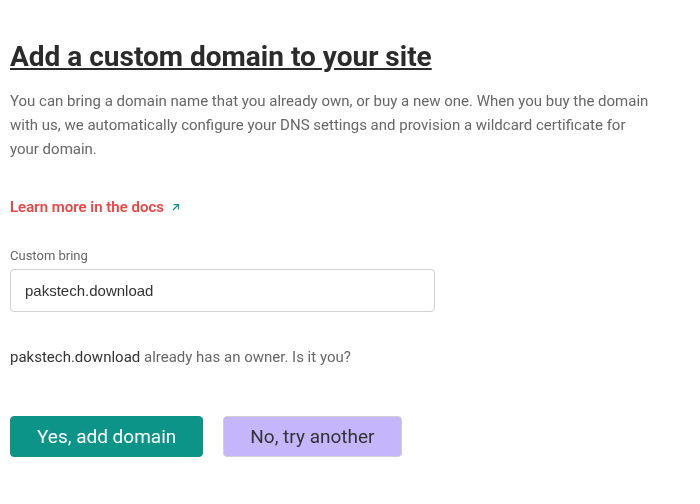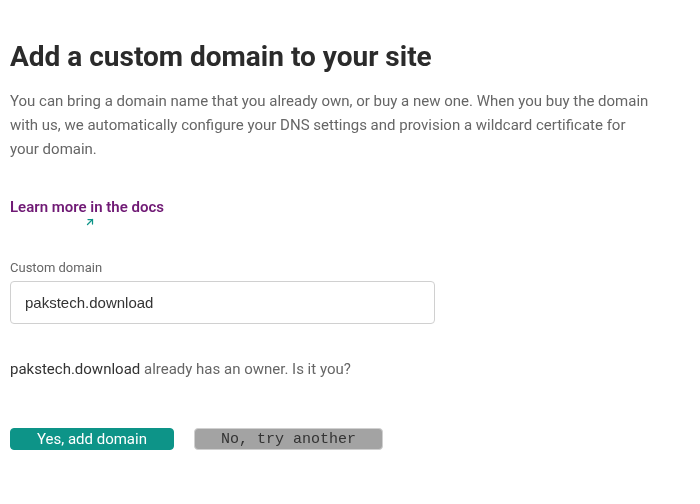--- a/index.html
+++ b/index.html
@@ -12,38 +12,38 @@
       background: #ffffff;
       padding: 40px 10px 10px 10px;
       width: 700px;
       color: #333;
     }
     .title {
       font-size: 28px;
       font-weight: 700;
       color: #2b2b2b;
       margin-bottom: 16px;
+      text-decoration: underline;
     }
     .description {
       font-size: 15px;
       color: #666;
       line-height: 1.6;
       margin-bottom: 36px;
       max-width: 640px;
     }
     .docs-link {
       display: inline-flex;
       align-items: center;
-      color: #701a75;
+      color: #ef4444;
       font-weight: 600;
       font-size: 15px;
       text-decoration: none;
       cursor: pointer;
       margin-bottom: 32px;
-      flex-direction: column;
     }
     .docs-link-icon {
       margin-left: 6px;
       display: inline-flex;
     }
     .field-label {
       font-size: 13px;
       color: #666;
       margin-bottom: 6px;
       display: block;
@@ -65,37 +65,36 @@
     }
     .status-domain {
       color: #333;
       font-weight: 400;
     }
     .button-row {
       display: flex;
       gap: 20px;
     }
     .btn {
-      padding: 1px 26px;
-      font-size: 15px;
+      padding: 8px 26px;
+      font-size: 19px;
       border-radius: 4px;
       cursor: pointer;
       border: 1px solid transparent;
       font-family: inherit;
     }
     .btn-primary {
       background: #0d9488;
       color: #ffffff;
       border-color: #0d9488;
     }
     .btn-secondary {
-      background: #a3a3a3;
+      background: #c4b5fd;
       color: #333;
       border-color: #d0d0d0;
-      font-family: Liberation Mono, monospace;
     }
   </style>
 </head>
 <body>
 
 
 
 <h1 class="title">Add a custom domain to your site</h1>
 
 <p class="description">You can bring a domain name that you already own, or buy a new one. When you buy the domain with us, we automatically configure your DNS settings and provision a wildcard certificate for your domain.</p>
@@ -104,21 +103,21 @@
   <span>Learn more in the docs</span>
   <span class="docs-link-icon">
     <svg width="12" height="12" viewBox="0 0 24 24" fill="none" stroke="#0d9488" stroke-width="2.5" stroke-linecap="round" stroke-linejoin="round">
       <line x1="7" y1="17" x2="17" y2="7"></line>
       <polyline points="8 7 17 7 17 16"></polyline>
     </svg>
   </span>
 </a>
 
 <div>
-  <label class="field-label">Custom domain</label>
+  <label class="field-label">Custom bring</label>
   <input type="text" class="domain-input" value="pakstech.download" style="">
 </div>
 
 <p class="status-message">
   <span class="status-domain">pakstech.download</span><span> already has an owner. Is it you?</span>
 </p>
 
 <div class="button-row">
   <button class="btn btn-primary">Yes, add domain</button>
   <button class="btn btn-secondary">No, try another</button>

